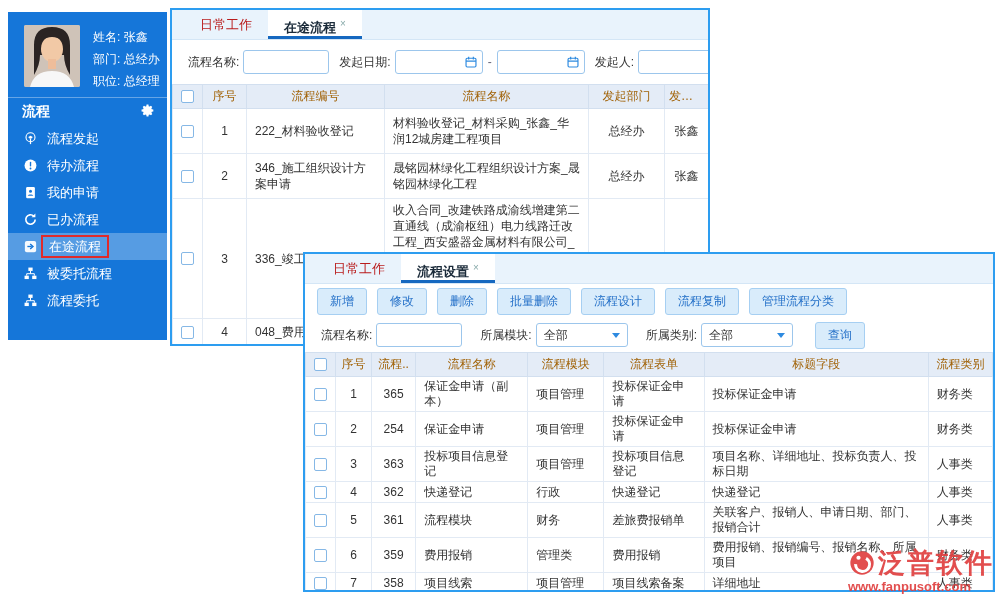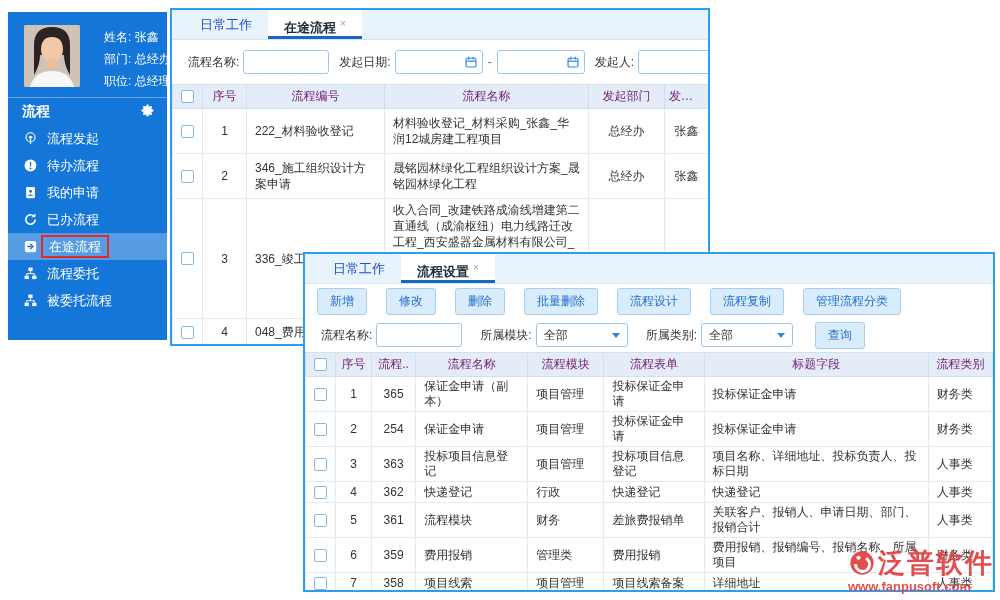--- a/index.html
+++ b/index.html
@@ -16,21 +16,21 @@
   .sidebar {
     position: absolute; left: 8px; top: 12px; width: 159px; height: 328px;
     background: #1576d9; color: #fff; z-index: 1;
   }
   .profile { position: relative; height: 86px; border-bottom: 1px solid rgba(255,255,255,.35); }
   .photo {
     position: absolute; left: 16px; top: 13px; width: 56px; height: 62px;
     border-radius: 2px; overflow: hidden; background: #cfc3b8;
   }
   .photo svg { display:block; width:100%; height:100%; }
-  .profile-fields { position: absolute; left: 96px; top: 14px; }
+  .profile-fields { position: absolute; left: 85px; top: 14px; }
   .profile-line { height: 22px; line-height: 22px; font-size: 12px; white-space: nowrap; }
   .menu-title {
     height: 27px; display: flex; align-items: center; justify-content: space-between;
     padding: 0 12px 0 14px; font-size: 14px; font-weight: bold;
   }
   .menu-title svg { width: 15px; height: 15px; }
   .menu { }
   .menu-item {
     height: 27px; display: flex; align-items: center; gap: 9px;
     padding-left: 15px; font-size: 13px; cursor: pointer; white-space: nowrap;
@@ -44,21 +44,21 @@
   .panel {
     position: absolute; background: #fff; border: 2px solid #2d9df0; overflow: hidden;
   }
   #panel1 { left: 170px; top: 8px; width: 540px; height: 338px; z-index: 2; }
   #panel2 { left: 303px; top: 252px; width: 692px; height: 340px; z-index: 3; }
   .tabbar {
     height: 30px; background: #e9f3fc; display: flex; align-items: stretch;
     padding-left: 12px; border-bottom: 1px solid #d4e6f6;
   }
   .tab {
-    padding: 0 16px; line-height: 29px; font-size: 13px; color: #1d4ed8; cursor: pointer;
+    padding: 0 16px; line-height: 29px; font-size: 13px; color: #b91c1c; cursor: pointer;
     position: relative;
   }
   .tab.active {
     background: #fff; color: #1b2b3a; font-weight: bold;
     border-bottom: 3px solid #1568c0; line-height: 27px;
   }
   .tab .close { font-size: 10px; color: #8aa; margin-left: 4px; vertical-align: super; font-weight: normal; }
   
   .filterbar {
     display: flex; align-items: center; padding: 0 10px; gap: 4px;
@@ -78,30 +78,30 @@
   .select {
     height: 24px; width: 92px; border: 1px solid #9cc6ec; border-radius: 3px; background: #fff;
     display: inline-flex; align-items: center; justify-content: space-between;
     padding: 0 7px; cursor: pointer;
   }
   .tri {
     width: 0; height: 0; border-left: 4px solid transparent; border-right: 4px solid transparent;
     border-top: 5px solid #2d8ae0;
   }
   
-  .toolbar { display: flex; align-items: center; height: 34px; padding: 0 12px; gap: 19px; }
+  .toolbar { display: flex; align-items: center; height: 34px; padding: 0 12px; gap: 10px; }
   .btn {
     background: #d9ecfb; border: 1px solid #a6cff2; color: #2470c8; border-radius: 3px;
     font-size: 12px; font-family: inherit; padding: 4px 12px; cursor: pointer; white-space: nowrap;
   }
   .btn.query { margin-left: 18px; }
   
   table { border-collapse: collapse; width: 100%; table-layout: fixed; font-size: 12px; color: #333; }
   th {
-    background: #e4ecf7; color: #701a75; font-weight: normal;
+    background: #e4ecf7; color: #a16207; font-weight: normal;
     border: 1px solid #d2dfef; padding: 3px 4px; text-align: center;
     overflow: hidden; white-space: nowrap; text-overflow: ellipsis;
   }
   td {
     border: 1px solid #e2eaf4; padding: 3px 8px; line-height: 1.35; vertical-align: middle;
     overflow: hidden; word-break: break-all;
   }
   td.c { text-align: center; }
   .cbx {
     width: 13px; height: 13px; border: 1px solid #86b8e6; border-radius: 2px;
@@ -200,30 +200,30 @@
         </svg>
       <span class="mi-label">在途流程</span>
     </div>
     <div class="menu-item">
       <svg viewBox="0 0 24 24">
           <rect x="8.6" y="2.5" width="6.8" height="5.4" fill="#fff"></rect>
           <rect x="2.5" y="15.5" width="6.8" height="5.4" fill="#fff"></rect>
           <rect x="14.7" y="15.5" width="6.8" height="5.4" fill="#fff"></rect>
           <path d="M12 8v4M5.9 15.5v-3.2h12.2v3.2" stroke="#fff" stroke-width="1.6" fill="none"></path>
         </svg>
-      <span class="mi-label">流程委托</span>
+      <span class="mi-label">被委托流程</span>
     </div>
     <div class="menu-item">
       <svg viewBox="0 0 24 24">
           <rect x="8.6" y="2.5" width="6.8" height="5.4" fill="#fff"></rect>
           <rect x="2.5" y="15.5" width="6.8" height="5.4" fill="#fff"></rect>
           <rect x="14.7" y="15.5" width="6.8" height="5.4" fill="#fff"></rect>
           <path d="M12 8v4M5.9 15.5v-3.2h12.2v3.2" stroke="#fff" stroke-width="1.6" fill="none"></path>
         </svg>
-      <span class="mi-label">被委托流程</span>
+      <span class="mi-label">流程委托</span>
     </div>
   </div>
 </div>
 
 <div class="panel" id="panel1">
   <div class="tabbar">
     <div class="tab"><span>日常工作</span></div>
     <div class="tab active"><span>在途流程</span><span class="close">×</span></div>
   </div>
   <div class="filterbar">

